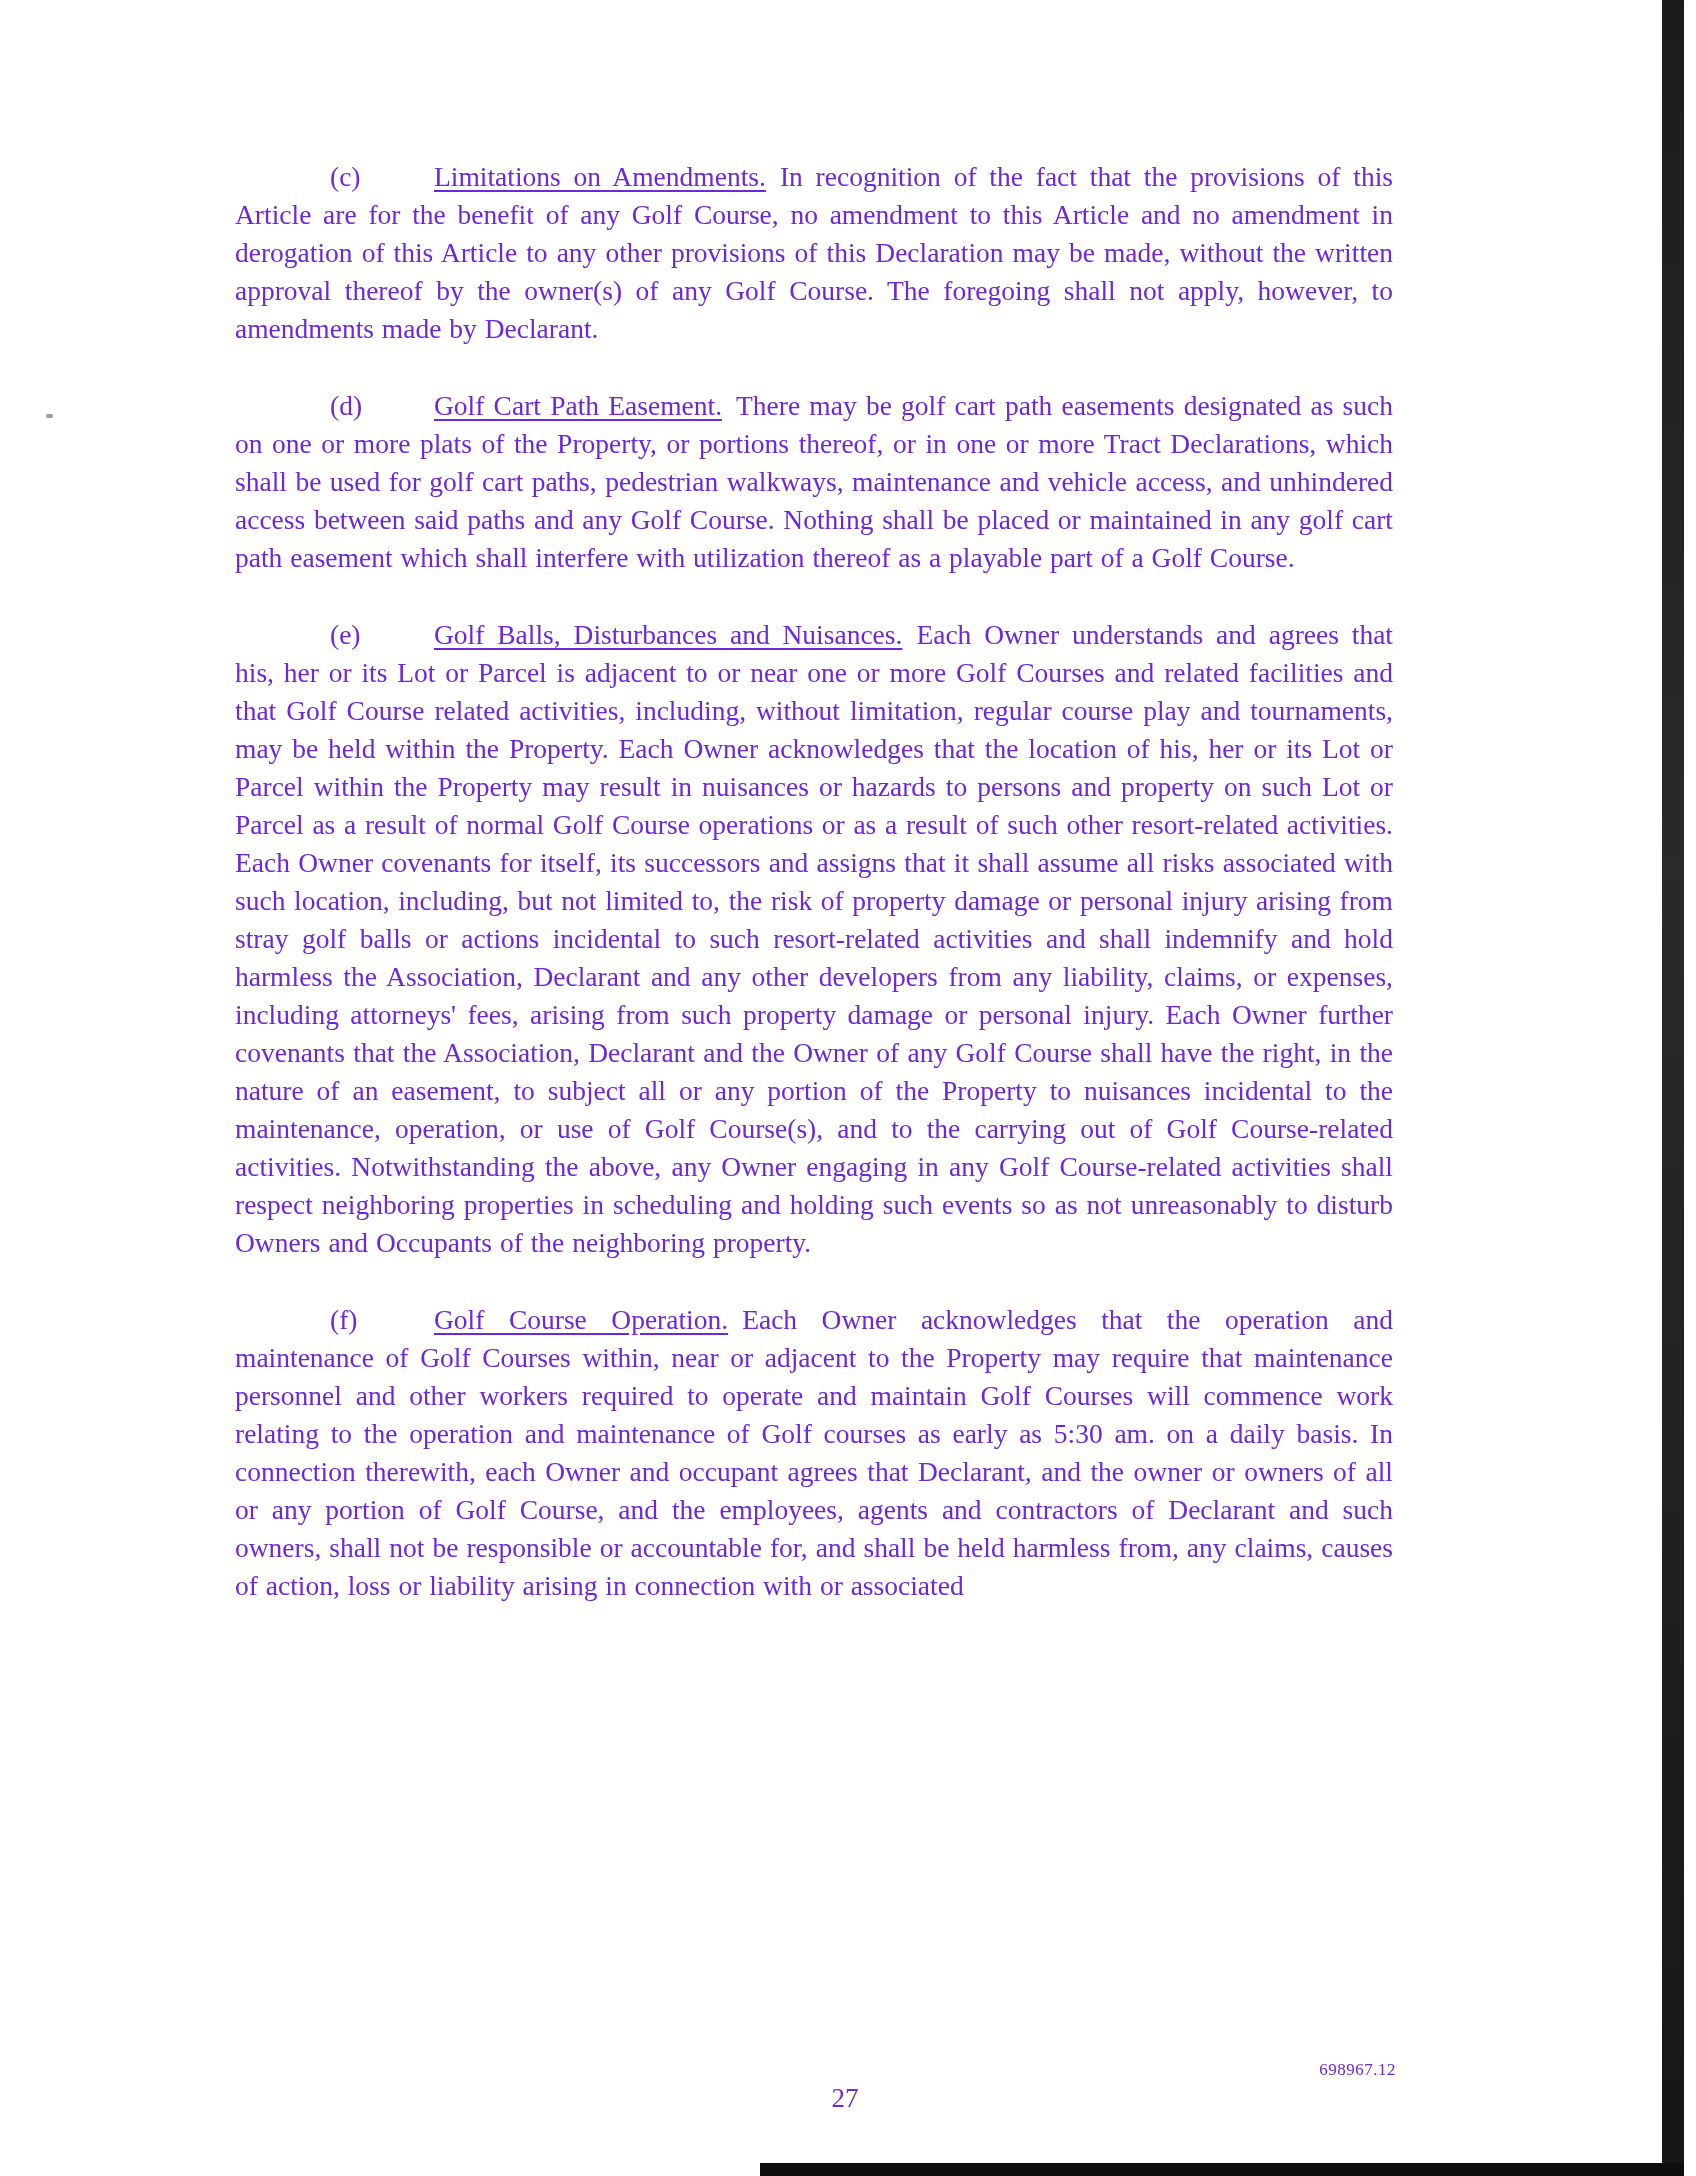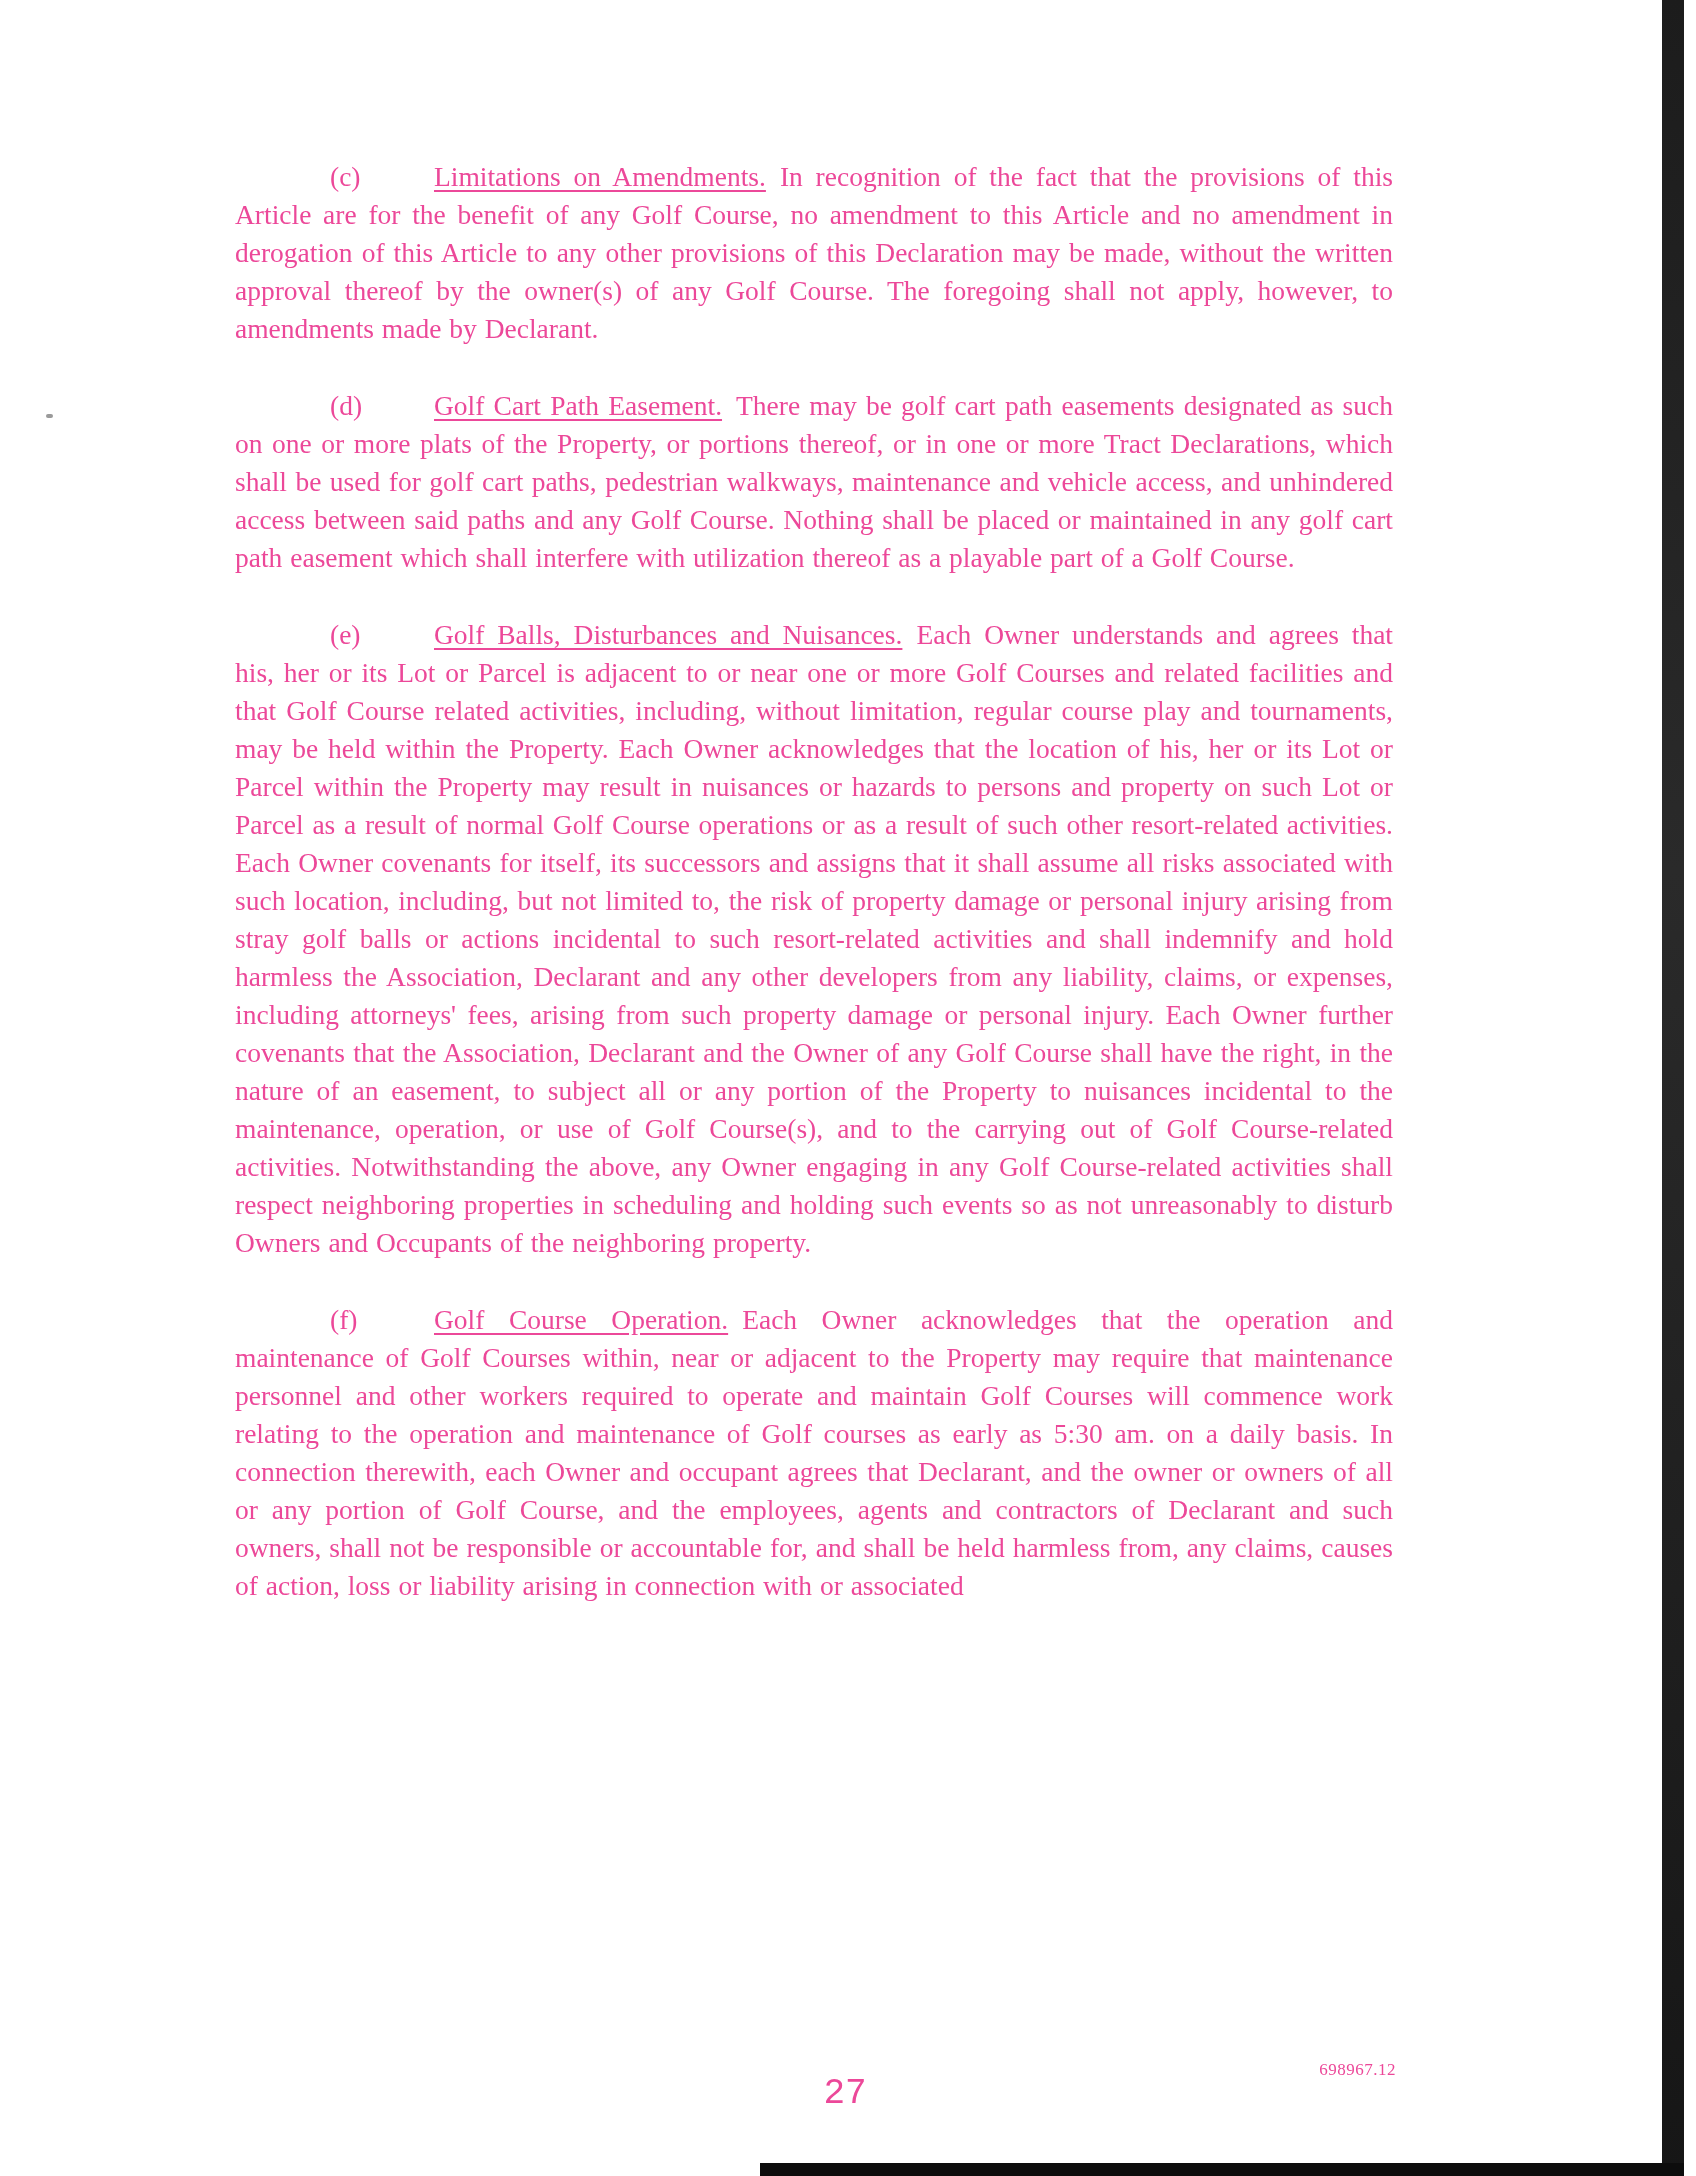--- a/index.html
+++ b/index.html
@@ -6,21 +6,21 @@
     margin: 0;
     padding: 0;
     background: #ffffff;
   }
   .page {
     position: relative;
     width: 1696px;
     height: 2176px;
     background: #ffffff;
     font-family: "Liberation Serif", "DejaVu Serif", serif;
-    color: #ec4899;
+    color: #6d28d9;
     overflow: hidden;
   }
   .text-block {
     position: absolute;
     left: 235px;
     top: 158px;
     width: 1158px;
   }
   p.para {
     font-size: 27.5px;
@@ -42,22 +42,21 @@
   .heading-gap {
     display: inline-block;
     width: 14px;
   }
   .footer-page-number {
     position: absolute;
     left: 0;
     right: 6px;
     bottom: 62px;
     text-align: center;
-    font-size: 36px;
-    font-family: Liberation Mono, monospace;
+    font-size: 27px;
   }
   .footer-doc-ref {
     position: absolute;
     right: 300px;
     bottom: 96px;
     font-size: 17px;
     letter-spacing: 0.5px;
   }
   .scan-bar-right {
     position: absolute;

